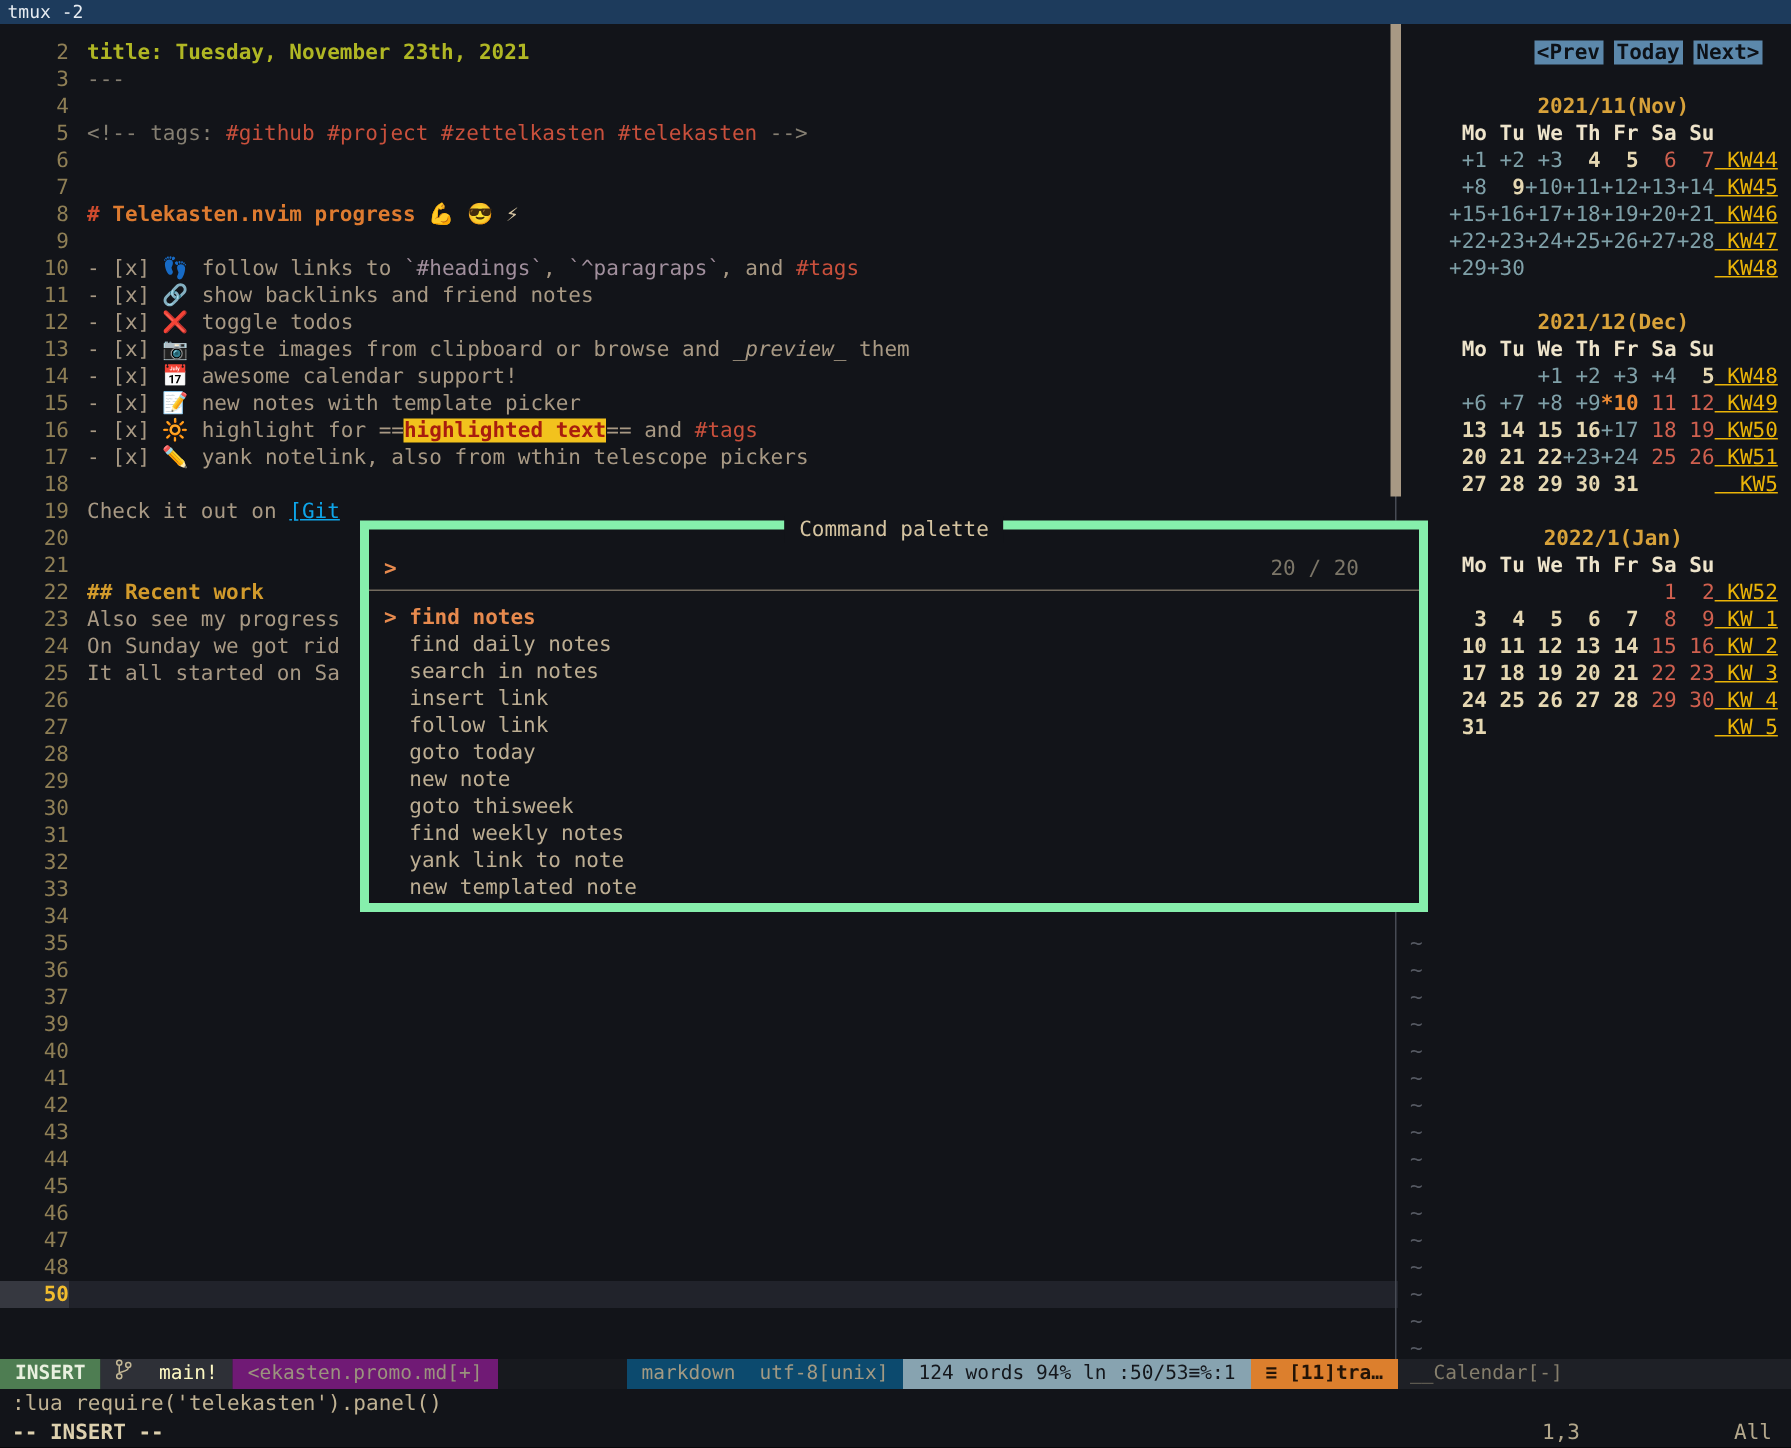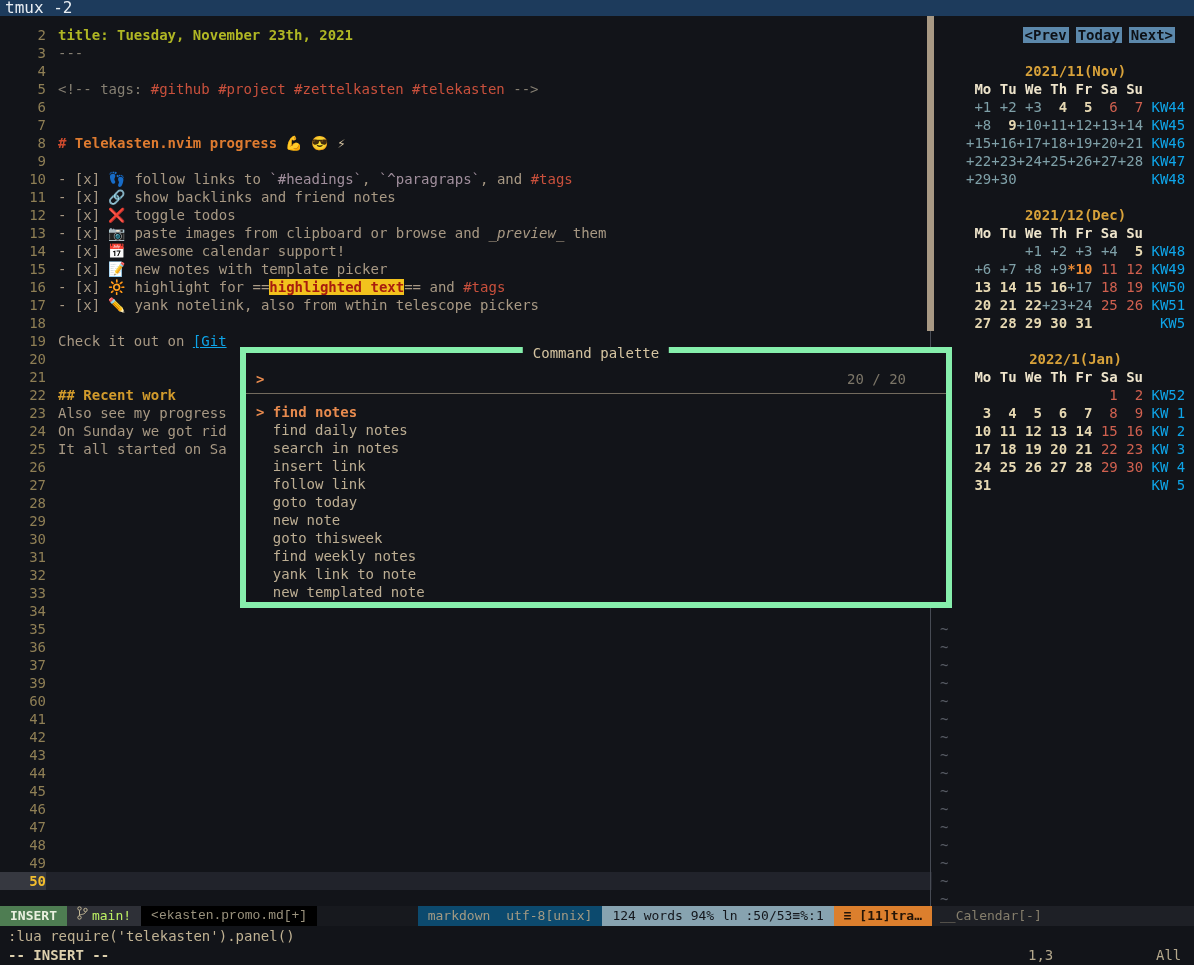--- a/index.html
+++ b/index.html
@@ -3,21 +3,21 @@
 <meta charset="utf-8">
 <style>
   * { margin:0; padding:0; box-sizing:border-box; }
   html,body { background:#000; }
   .screen { position:relative; width:1194px; height:965px; background:var(--bg,#121419);
             font-family:"DejaVu Sans Mono", monospace; font-size:14px; line-height:18px;
             overflow:hidden; color:#a89984; }
 
   
   .tmux-bar { position:absolute; top:0; left:0; right:0; height:16px; background:#1d3b5c;
-              color:#e8edf2; font-size:16px; line-height:16px; padding-left:5px; }
+              color:#e8edf2; font-size:12px; line-height:16px; padding-left:5px; }
 
   
   .workspace { position:absolute; top:16px; left:0; width:1194px; height:890px; }
 
   .editor { position:absolute; top:0; left:0; width:932px; height:890px; padding-top:10px; overflow:hidden; }
   .editor-line { display:flex; height:18px; white-space:pre; }
   .editor-line.cursor { background:#21232b; }
   .gutter { flex:0 0 46px; width:46px; text-align:right; color:#8f7f55; }
   .editor-line.cursor .gutter { background:#363840; color:#f2bd2e; font-weight:bold; }
   .lntext { margin-left:12px; white-space:pre; }
@@ -45,43 +45,43 @@
   .cal-row { height:18px; white-space:pre; width:219px; }
   .cal-nav { text-align:right; padding-right:10px; }
   .chip { background:var(--nav-chip-bg,#5c88ab); color:#0d1117; font-weight:bold; padding:0 2px; margin-left:7px; }
   .cal-title { color:#d8a23a; font-weight:bold; text-align:center; }
   .cal-hdr { color:#eee4cb; font-weight:bold; }
   .d-note { color:#7fa0a8; }
   .d-plain { color:#e6d8b2; font-weight:600; }
   .d-wkend { color:var(--weekend-red,#d0604f); }
   .d-today { color:var(--today-orange,#ec8a33); font-weight:bold; }
   .d-blank { color:transparent; }
-  .d-kw { color:#0ea5e9; }
+  .d-kw { color:#eab308;text-decoration:underline; }
   .tilde { color:#565a63; margin-left:-26px; }
 
   
   .palette { position:absolute; left:240px; top:331px; width:712px; height:261px;
              background:var(--bg,#121419); border:6px solid #86efac; z-index:5; }
   .palette-title { position:absolute; top:-9px; left:50%; transform:translateX(-50%);
                    background:var(--bg,#121419); padding:0 10px; color:#d5c4a1; white-space:pre; }
   .palette-prompt { position:absolute; top:17px; left:10px; right:10px; height:18px; white-space:pre; }
   .prompt-caret { color:var(--accent-orange,#e78a4e); font-weight:bold; }
   .prompt-count { position:absolute; right:30px; top:0; color:#7c7668; }
   .palette-sep { position:absolute; top:40px; left:0; right:0; height:1px; background:#a89984; opacity:.65; }
   .palette-list { position:absolute; top:50px; left:10px; right:10px; }
   .palette-item { height:18px; white-space:pre; color:#bdae93; }
   .palette-item.sel { color:var(--accent-orange,#e78a4e); font-weight:bold; }
 
   
   .statusline { position:absolute; top:906px; left:0; width:1194px; height:20px; display:flex;
                 background:#17191e; font-size:13px; line-height:20px; }
   .sl-seg { padding:0 10px; white-space:pre; }
   .sl-mode { background:var(--mode-insert-bg,#4e7d52); color:#e9f0df; font-weight:bold; }
-  .sl-branch { background:#2e3037; color:#bef264; display:flex; align-items:center; gap:4px; }
-  .sl-file { background:#000000; color:#9b937e;font-family:Liberation Mono, monospace; }
+  .sl-branch { background:#2e3037; color:#fef9c3; display:flex; align-items:center; gap:18px; }
+  .sl-file { background:#701a75; color:#9b937e; }
   .sl-spacer { flex:1; }
   .sl-ft { background:#0c4a6e; color:#a39a83; }
   .sl-ft .enc { margin-left:16px; }
   .sl-stats { background:var(--stats-bg,#87a3b0); color:#14171c; }
   .sl-buf { background:var(--buffer-bg,#dc7f2d); color:#231407; font-weight:bold; }
   .sl-cal { width:262px; background:#1e2026; color:#857e6c; padding:0 0 0 8px; white-space:pre; }
 
   
   .cmdline { position:absolute; top:926px; left:0; right:0; height:20px; line-height:20px;
              padding-left:8px; color:#c0b293; white-space:pre; }
@@ -132,30 +132,29 @@
         <div class="editor-line"><span class="gutter">29</span><span class="lntext"></span></div>
         <div class="editor-line"><span class="gutter">30</span><span class="lntext"></span></div>
         <div class="editor-line"><span class="gutter">31</span><span class="lntext"></span></div>
         <div class="editor-line"><span class="gutter">32</span><span class="lntext"></span></div>
         <div class="editor-line"><span class="gutter">33</span><span class="lntext"></span></div>
         <div class="editor-line"><span class="gutter">34</span><span class="lntext"></span></div>
         <div class="editor-line"><span class="gutter">35</span><span class="lntext"></span></div>
         <div class="editor-line"><span class="gutter">36</span><span class="lntext"></span></div>
         <div class="editor-line"><span class="gutter">37</span><span class="lntext"></span></div>
         <div class="editor-line"><span class="gutter">39</span><span class="lntext"></span></div>
-        <div class="editor-line"><span class="gutter">60</span><span class="lntext"></span></div>
+        <div class="editor-line"><span class="gutter">40</span><span class="lntext"></span></div>
         <div class="editor-line"><span class="gutter">41</span><span class="lntext"></span></div>
         <div class="editor-line"><span class="gutter">42</span><span class="lntext"></span></div>
         <div class="editor-line"><span class="gutter">43</span><span class="lntext"></span></div>
         <div class="editor-line"><span class="gutter">44</span><span class="lntext"></span></div>
         <div class="editor-line"><span class="gutter">45</span><span class="lntext"></span></div>
         <div class="editor-line"><span class="gutter">46</span><span class="lntext"></span></div>
         <div class="editor-line"><span class="gutter">47</span><span class="lntext"></span></div>
         <div class="editor-line"><span class="gutter">48</span><span class="lntext"></span></div>
-        <div class="editor-line"><span class="gutter">49</span><span class="lntext"></span></div>
         <div class="editor-line cursor"><span class="gutter">50</span><span class="lntext"></span></div>
       </div>
 
     <div class="vsep-line"></div>
     <div class="vsep-thumb"></div>
 
     <div class="calendar">
       <div class="cal-row cal-nav"><span class="chip">&lt;Prev</span><span class="chip">Today</span><span class="chip">Next&gt;</span></div>
       <div id="cal-body">
           <div class="cal-row"></div>

